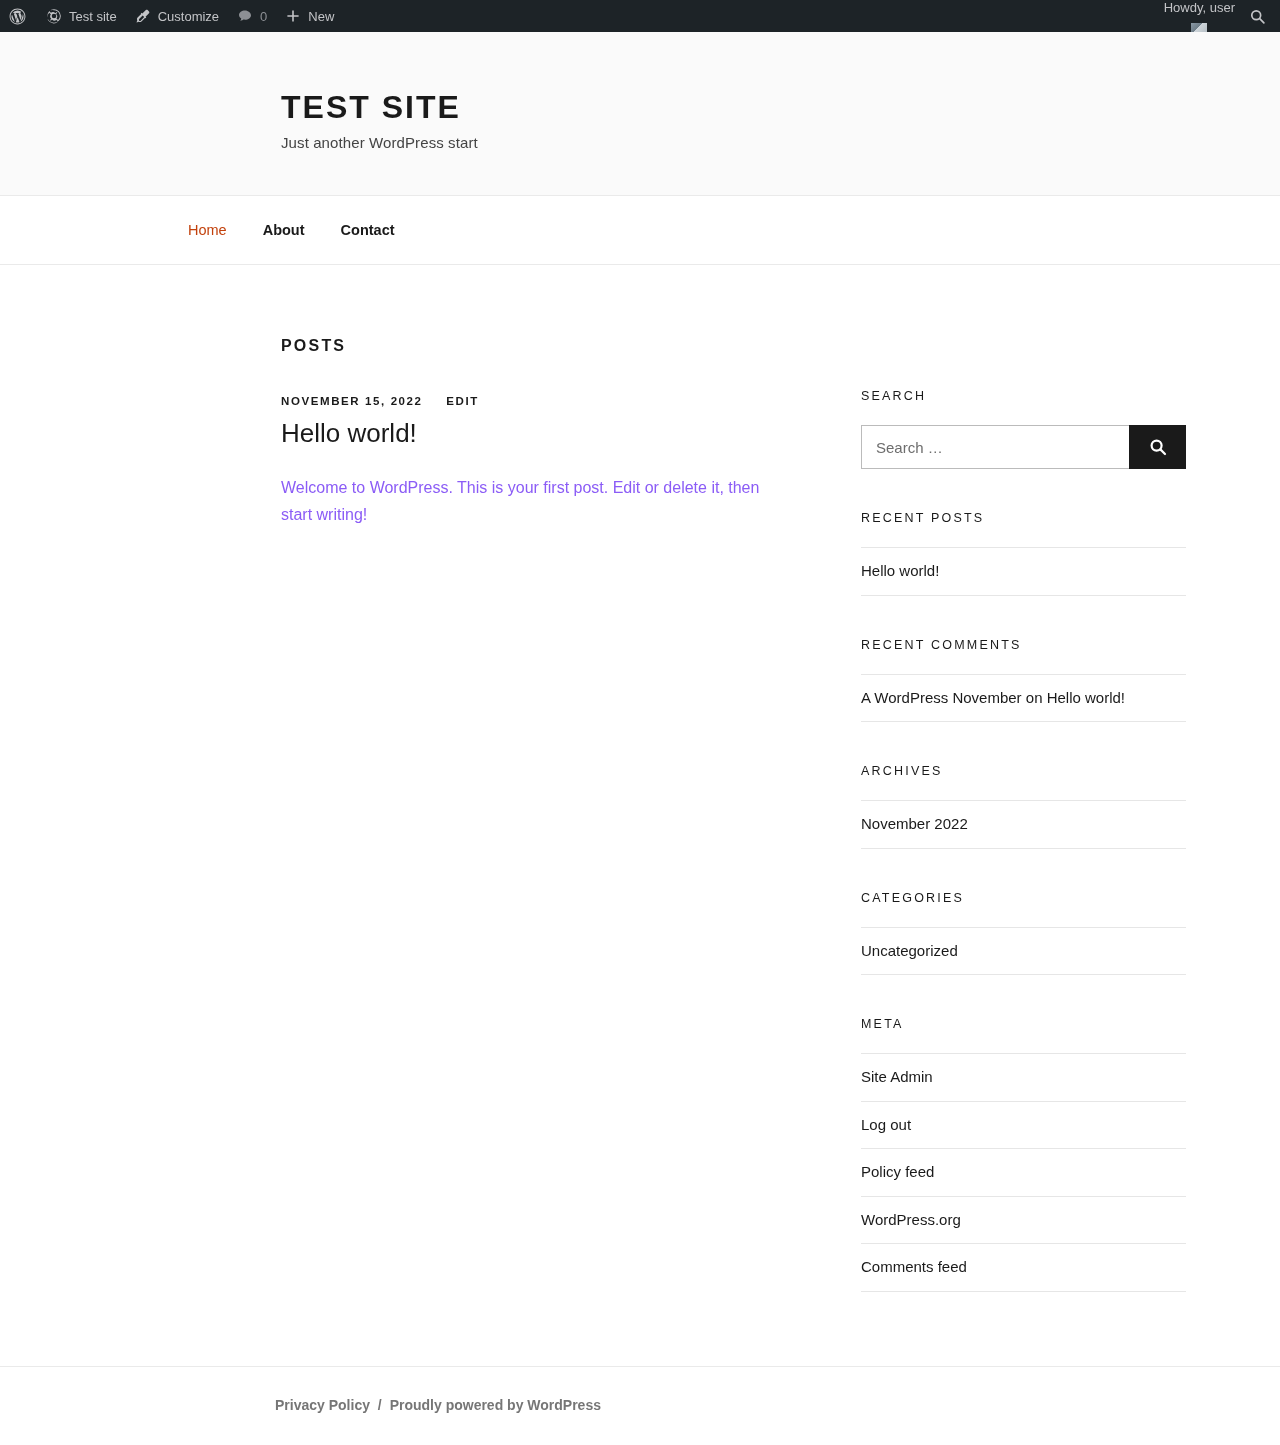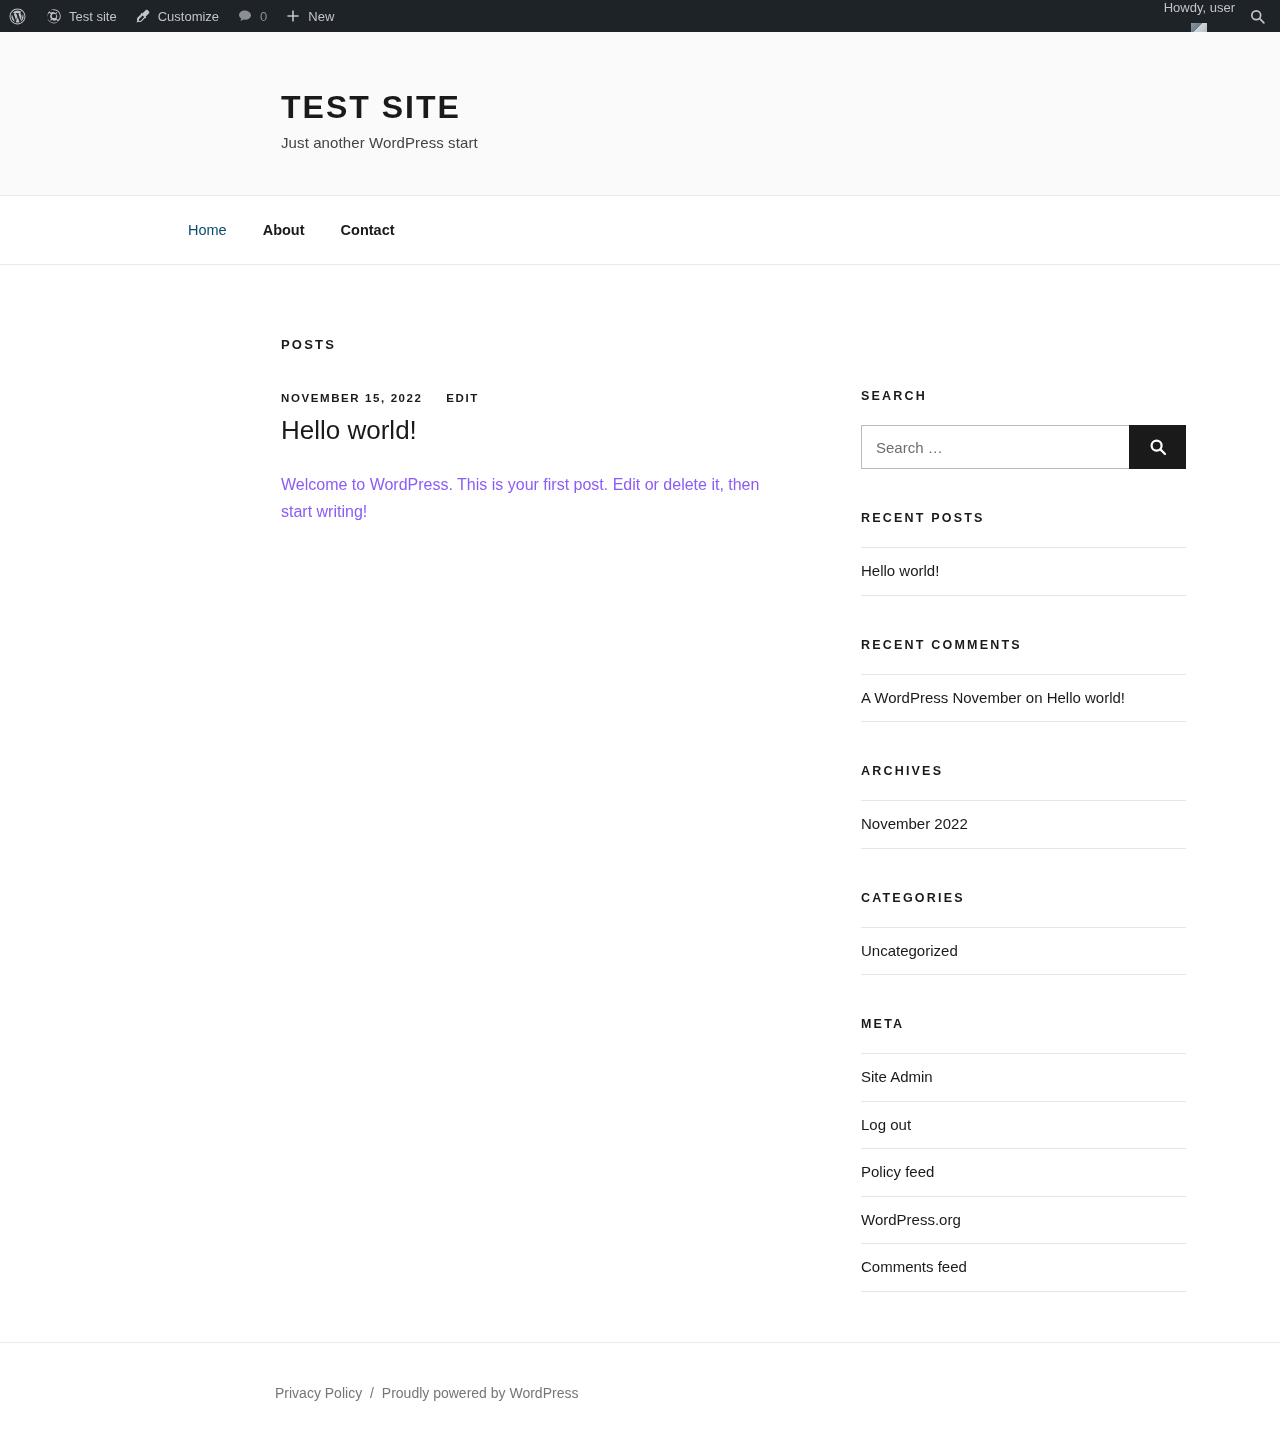--- a/index.html
+++ b/index.html
@@ -81,33 +81,33 @@
     align-items: center;
     height: 68px;
   }
   .nav-list li { margin-right: 36px; }
   .nav-list a {
     text-decoration: none;
     font-size: 14.5px;
     color: #1a1a1a;
     font-weight: 700;
   }
-  .nav-list li.current a { color: #0c4a6e; font-weight: 400; }
+  .nav-list li.current a { color: #c2410c; font-weight: 400; }
 
   
   .content-area {
     display: flex;
     margin: 0 auto;
     width: 1094px;
     padding-left: 188px;
     padding-top: 72px;
   }
   .main-col { width: 540px; }
   .section-label {
-    font-size: 13px;
+    font-size: 16px;
     letter-spacing: 2.2px;
     font-weight: 700;
     text-transform: uppercase;
     color: #1a1a1a;
     margin: 0 0 40px 0;
   }
   .post-meta {
     font-size: 11.5px;
     letter-spacing: 1.6px;
     text-transform: uppercase;
@@ -134,21 +134,21 @@
   
   .sidebar {
     width: 325px;
     margin-left: 40px;
     padding-top: 52px;
   }
   .widget { margin-bottom: 42px; }
   .widget-title {
     font-size: 12.5px;
     letter-spacing: 2.2px;
-    font-weight: 700;
+    font-weight: 400;
     text-transform: uppercase;
     color: #1a1a1a;
     margin: 0 0 22px 0;
   }
   .search-form { display: flex; }
   .search-input {
     flex: 1;
     height: 44px;
     border: 1px solid #bbb;
     border-right: none;
@@ -190,24 +190,25 @@
   
   .site-footer {
     position: absolute;
     left: 0; right: 0;
     bottom: 0;
     border-top: 1px solid #eaeaea;
     padding: 26px 0 28px 0;
   }
   .footer-inner {
     width: 1094px;
-    margin: 16px auto;
+    margin: 4px auto;
     padding-left: 182px;
     font-size: 14px;
     color: #767676;
+    font-weight: bold;
   }
   .footer-inner a { color: #767676; text-decoration: none; }
   .footer-sep { margin: 0 4px; }
 </style>
 </head>
 <body>
 
 <div class="adminbar">
   <div class="ab-item ab-logo">
     <span>

